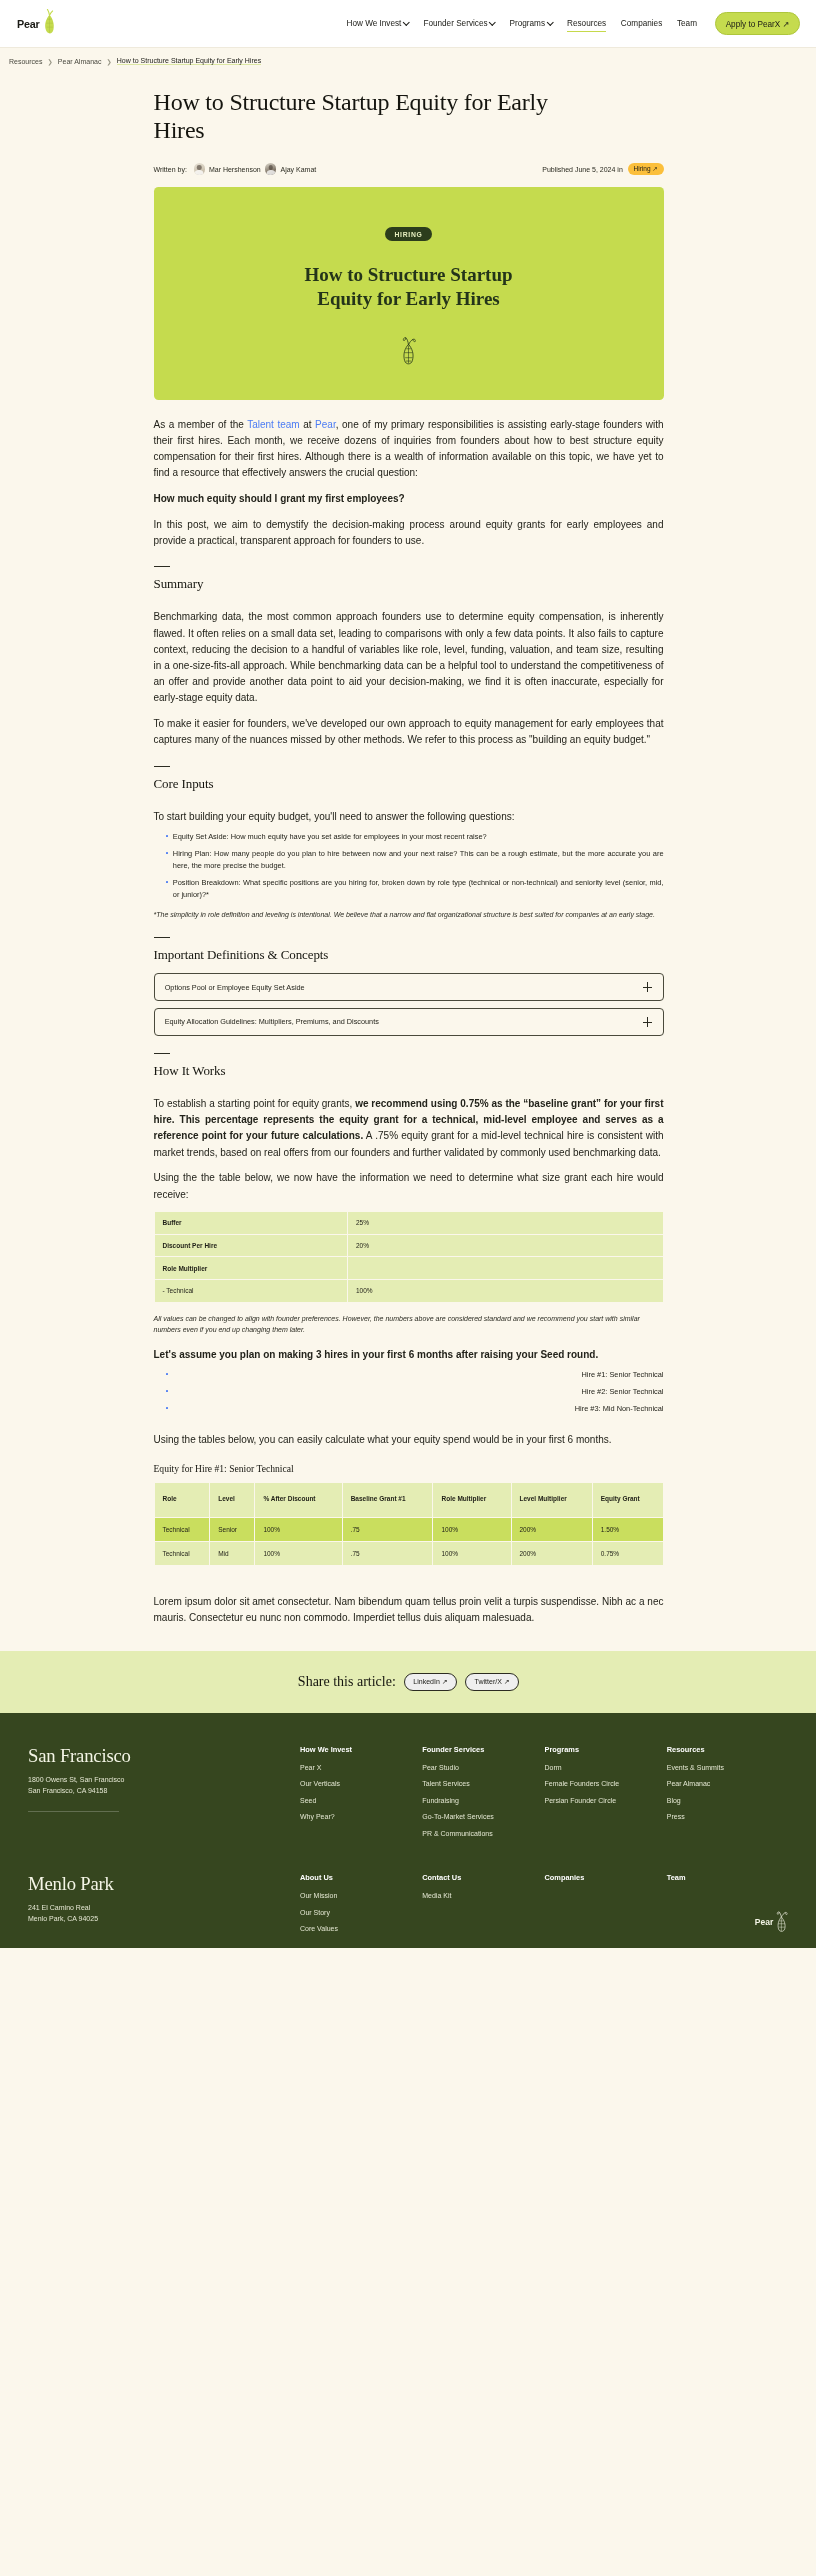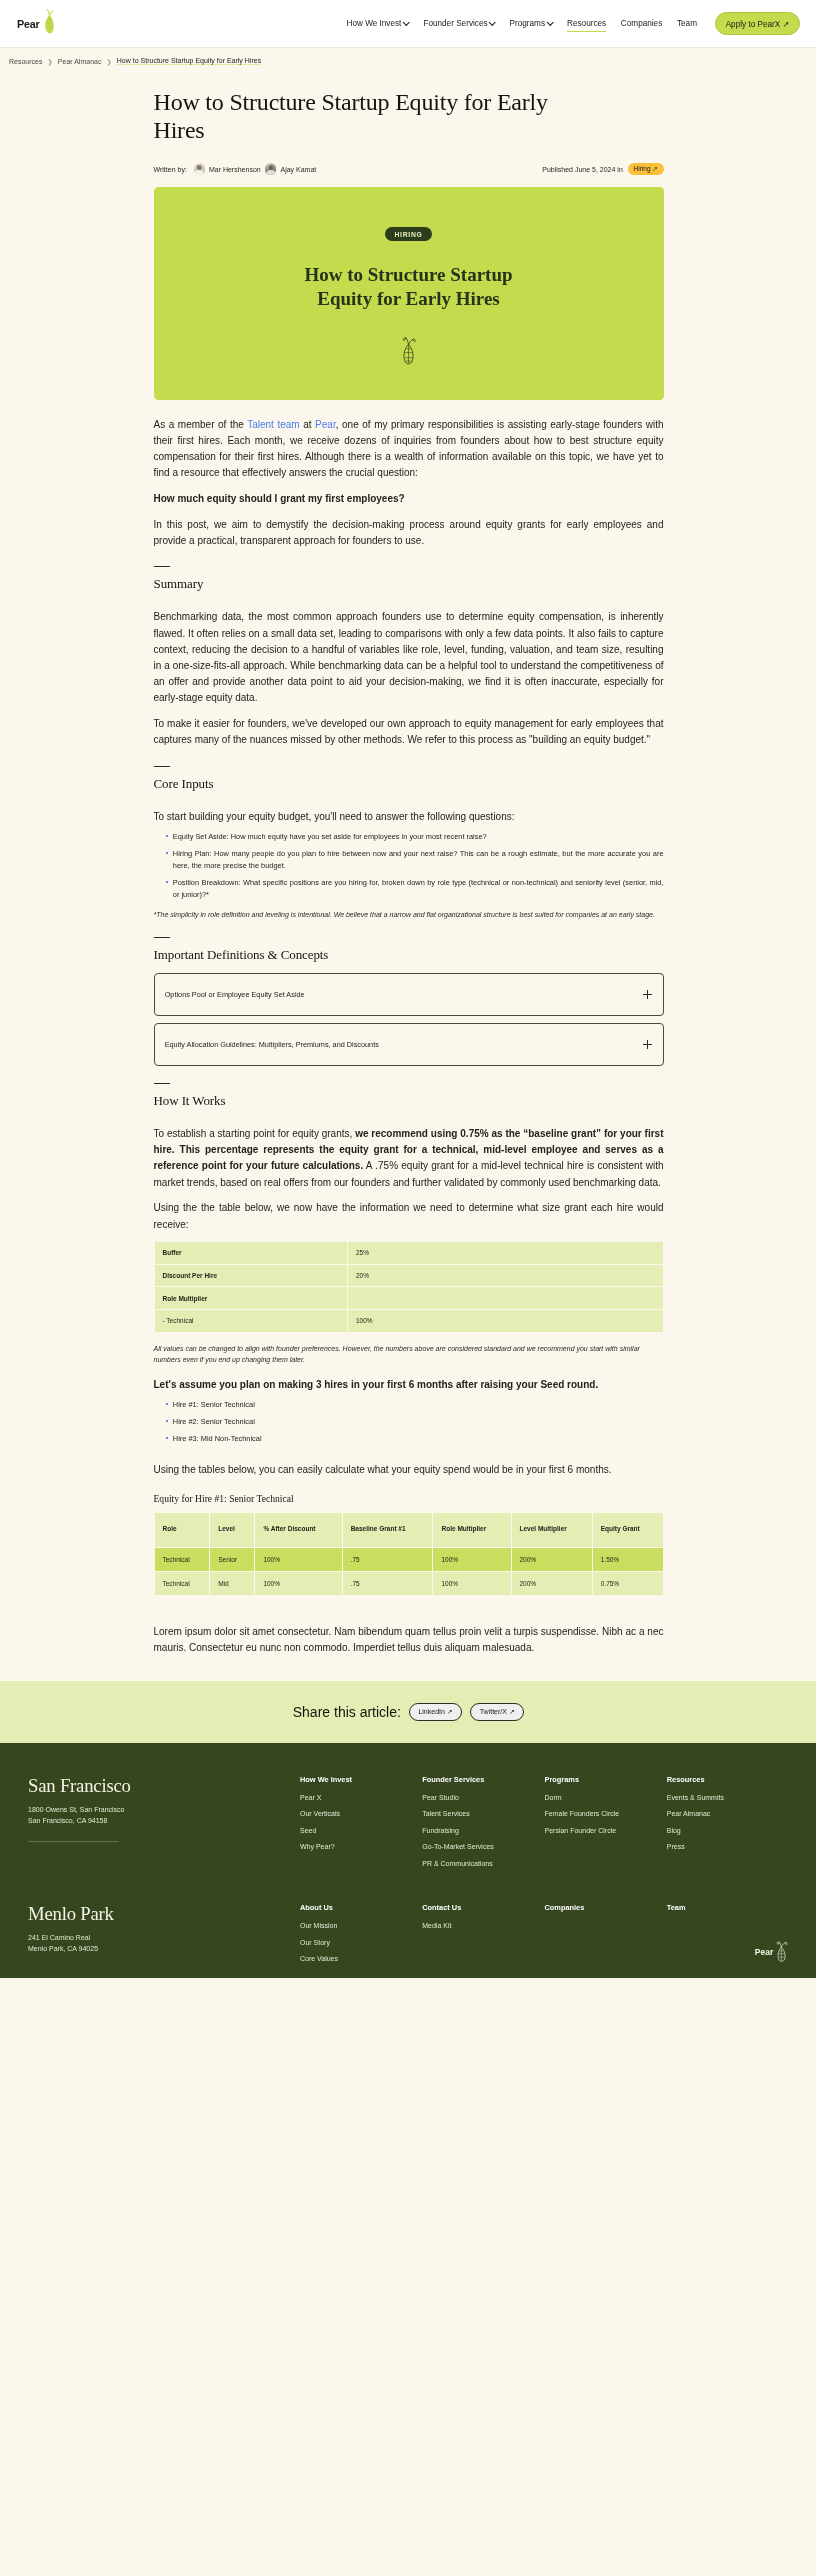--- a/index.html
+++ b/index.html
@@ -202,29 +202,29 @@
     padding-left: 6.8px;
   }
   ul.bullets li::before {
     content: "";
     position: absolute;
     left: 0; top: 4.5px;
     width: 1.7px; height: 1.7px;
     background: #4C7CF3;
     border-radius: 50%;
   }
-  ul.bullets.plain li { text-align: left; }
+  ul.bullets.plain li { text-align: right; }
   .footnote { font-size: 7px; font-style: italic; line-height: 1.6; color: #2B2B22; }
 
   
   .accordion { margin-top: 2.3px; }
   .acc-item {
     border: 0.6px solid #4A4A3C;
     border-radius: 4px;
-    height: 43px;
+    height: 28px;
     display: flex;
     align-items: center;
     padding: 0 10.2px;
     margin-bottom: 6.8px;
     font-size: 7.3px;
     color: #1E1E16;
     cursor: pointer;
     background: transparent;
   }
   .acc-plus {
@@ -275,21 +275,21 @@
   .share-band {
     margin-top: 25px;
     background: #E4EDB4;
     height: 62px;
     display: flex;
     align-items: center;
     justify-content: center;
     gap: 8px;
   }
   .share-label {
-    font-family: Liberation Sans, sans-serif;
+    font-family: Liberation Serif, serif;
     font-size: 14px;
     color: #15150F;
     text-align: right;
   }
   .share-btn {
     border: 0.6px solid #2C2C22;
     border-radius: 10.2px;
     padding: 4px 8.5px;
     font-size: 7px;
     color: #1B1B16;

